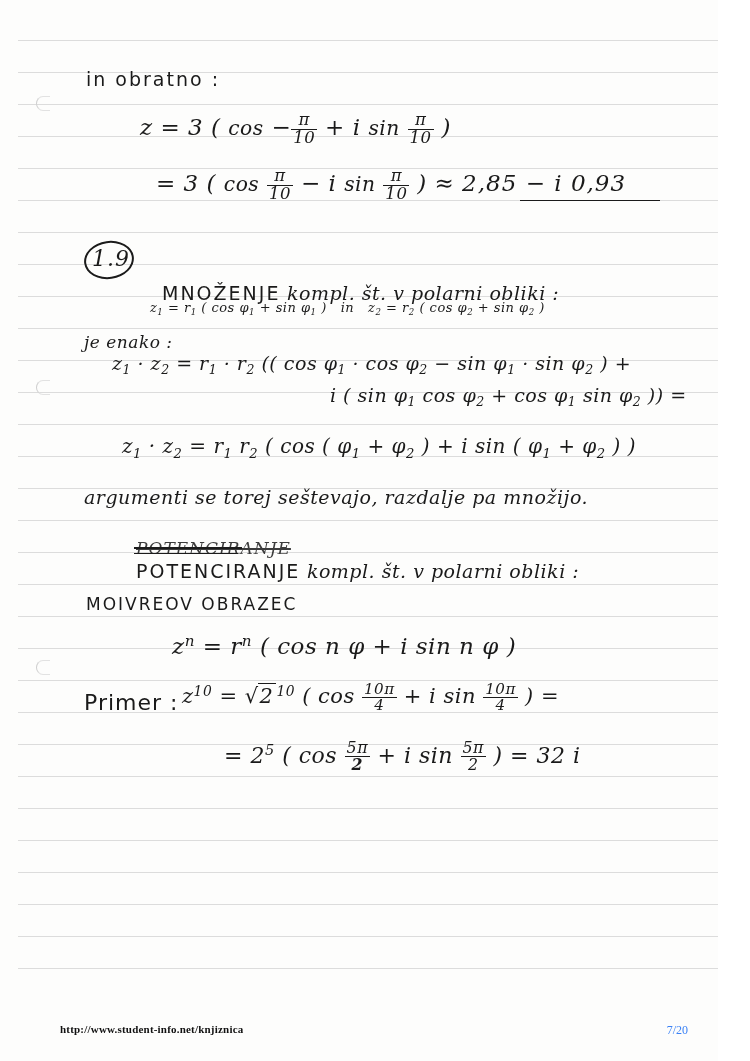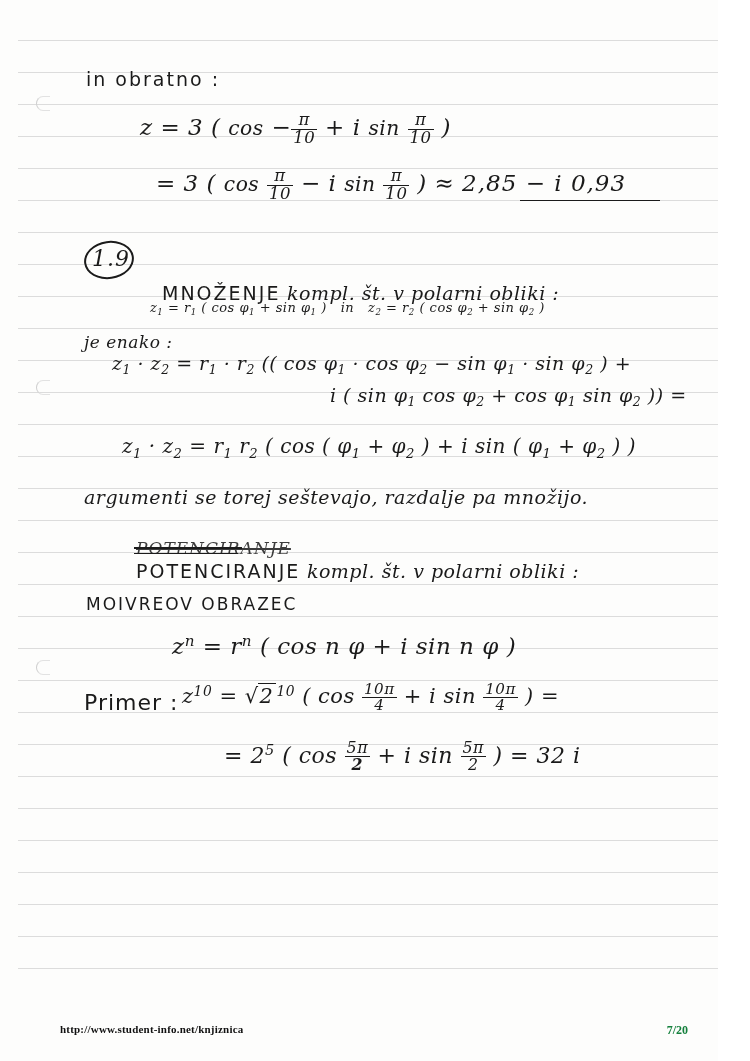--- a/index.html
+++ b/index.html
@@ -119,23 +119,23 @@
     font-size: 11px;
     color: #111;
     letter-spacing: 0.2px;
     margin-left: 8px;
   }
   .footer-page {
     position: absolute;
     right: 30px;
     top: 0;
     font-family: "Liberation Serif", serif;
-    font-weight: bold;
+    font-weight: normal;
     font-size: 12px;
-    color: #15803d;
+    color: #3b82f6;
   }
 </style>
 </head>
 <body>
 
 <div class="page">
 
   <div class="rules">
     <div class="rule" style="top:40px"></div>
     <div class="rule" style="top:72px"></div>

